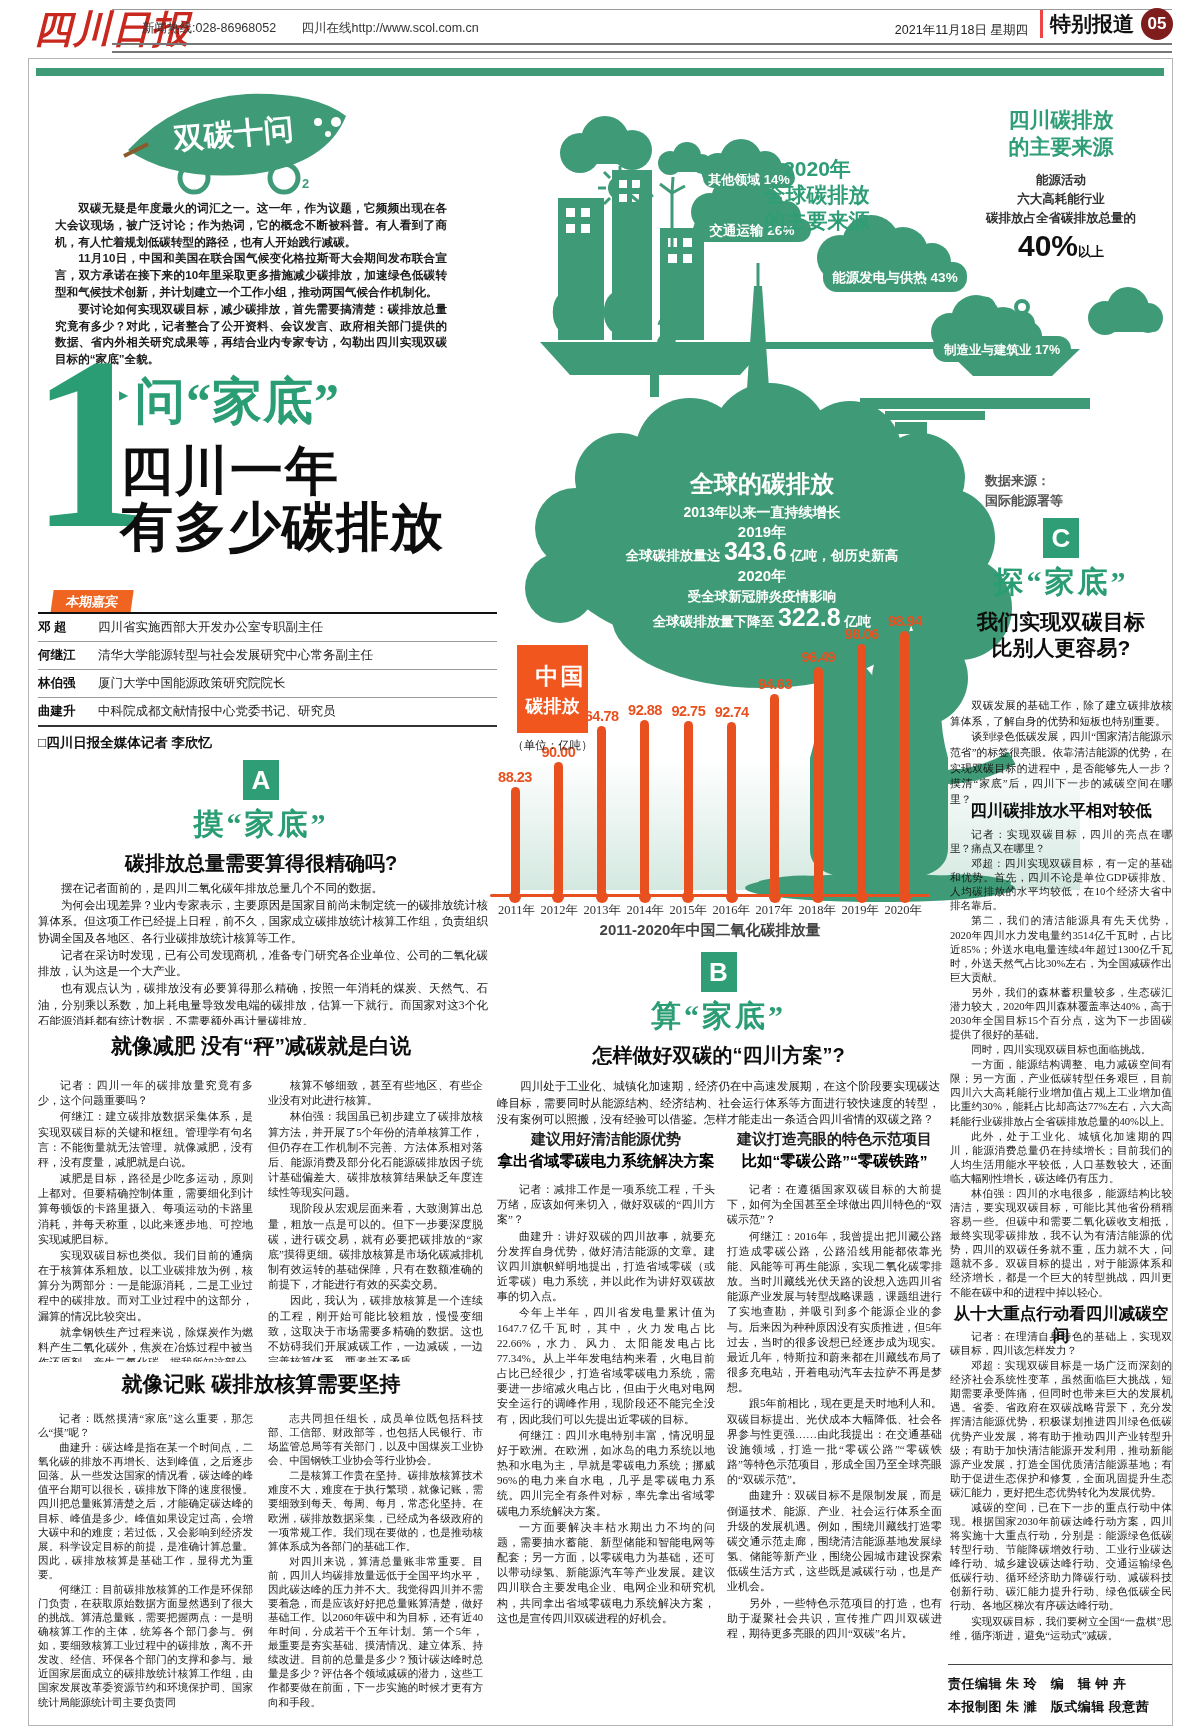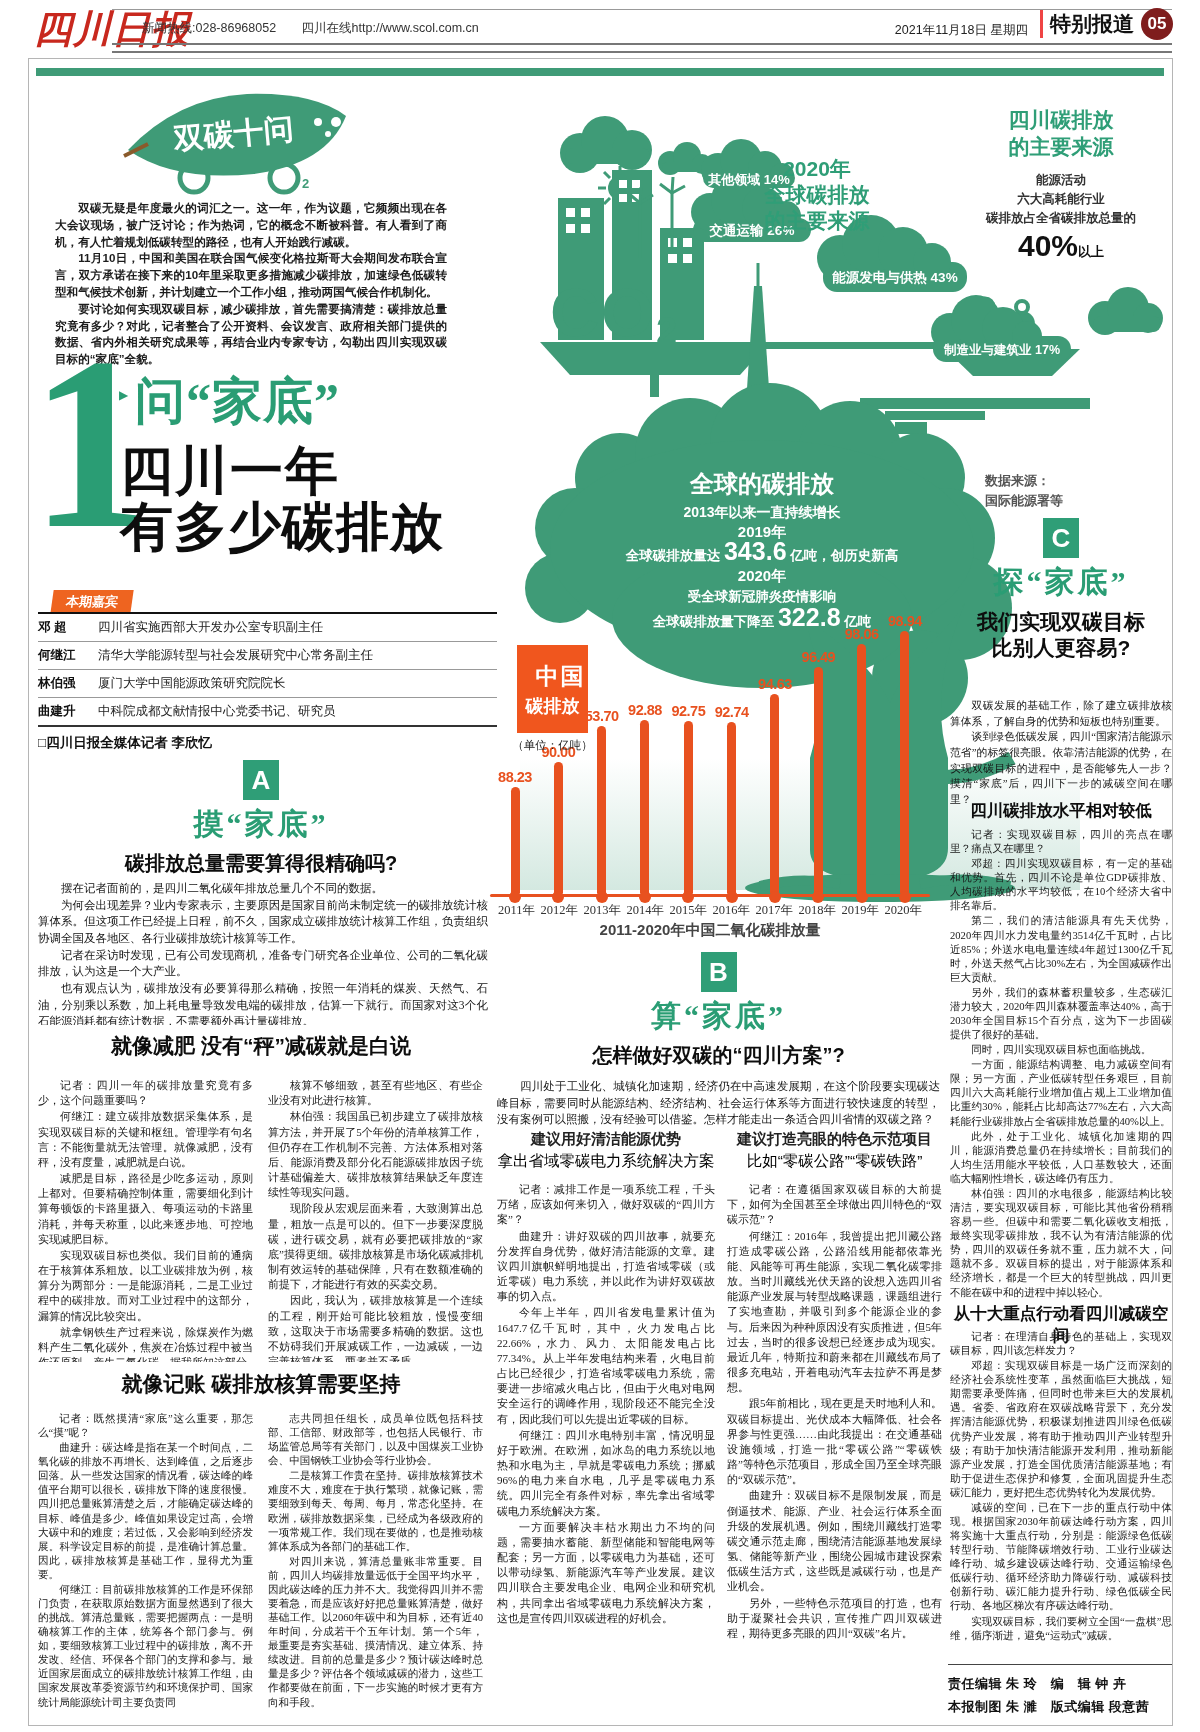--- a/index.html
+++ b/index.html
@@ -52,21 +52,21 @@
   .lead{font-family:"Liberation Serif",serif;font-size:11.5px;line-height:1.45;color:#151515;
         text-align:justify;}
   .lead p{margin:0;text-indent:2em;}
   .bighead{font-size:21px;font-weight:800;text-align:center;color:#0d0d0d;}
   .art{font-family:"Liberation Serif",serif;font-size:11px;line-height:1.38;text-align:justify;
        color:#181818;overflow:hidden;}
   .art p{margin:0 0 1px 0;text-indent:2em;}
   .art-sm{font-size:10.6px;line-height:1.33;}
   .colsub{text-align:center;margin-bottom:10px;}
   .colsub .l1{font-size:15px;font-weight:600;color:#222;}
-  .colsub .l2{font-size:15.5px;font-weight:400;color:#000;margin-top:2px;}
+  .colsub .l2{font-size:15.5px;font-weight:700;color:#000;margin-top:2px;}
   .csub{font-size:16.5px;font-weight:800;text-align:center;color:#0d0d0d;}
   
   .sc-block{text-align:center;}
   .sc-title{font-size:21px;font-weight:800;color:#2f9e77;line-height:1.3;}
   .sc-line{font-size:12.5px;font-weight:600;color:#333;line-height:1.55;}
   .sc-big{font-size:30px;font-weight:800;color:#111;}
   .sc-suffix{font-size:13px;font-weight:700;color:#111;}
   
   .cn-box{left:517px;top:645px;width:71px;height:88px;background:#f0561e;color:#fff;text-align:center;
           display:flex;flex-direction:column;justify-content:center;z-index:4;}
@@ -343,21 +343,21 @@
         <div class="bar-val">88.23</div>
         <div class="bar-stick" style="height: 106px;"></div>
         <div class="bar-dot"></div>
       </div>
       <div class="bar-item">
         <div class="bar-val">90.00</div>
         <div class="bar-stick" style="height: 131px;"></div>
         <div class="bar-dot"></div>
       </div>
       <div class="bar-item">
-        <div class="bar-val">53.70</div>
+        <div class="bar-val">64.78</div>
         <div class="bar-stick" style="height: 167px;"></div>
         <div class="bar-dot"></div>
       </div>
       <div class="bar-item">
         <div class="bar-val">92.88</div>
         <div class="bar-stick" style="height: 173px;"></div>
         <div class="bar-dot"></div>
       </div>
       <div class="bar-item">
         <div class="bar-val">92.75</div>

